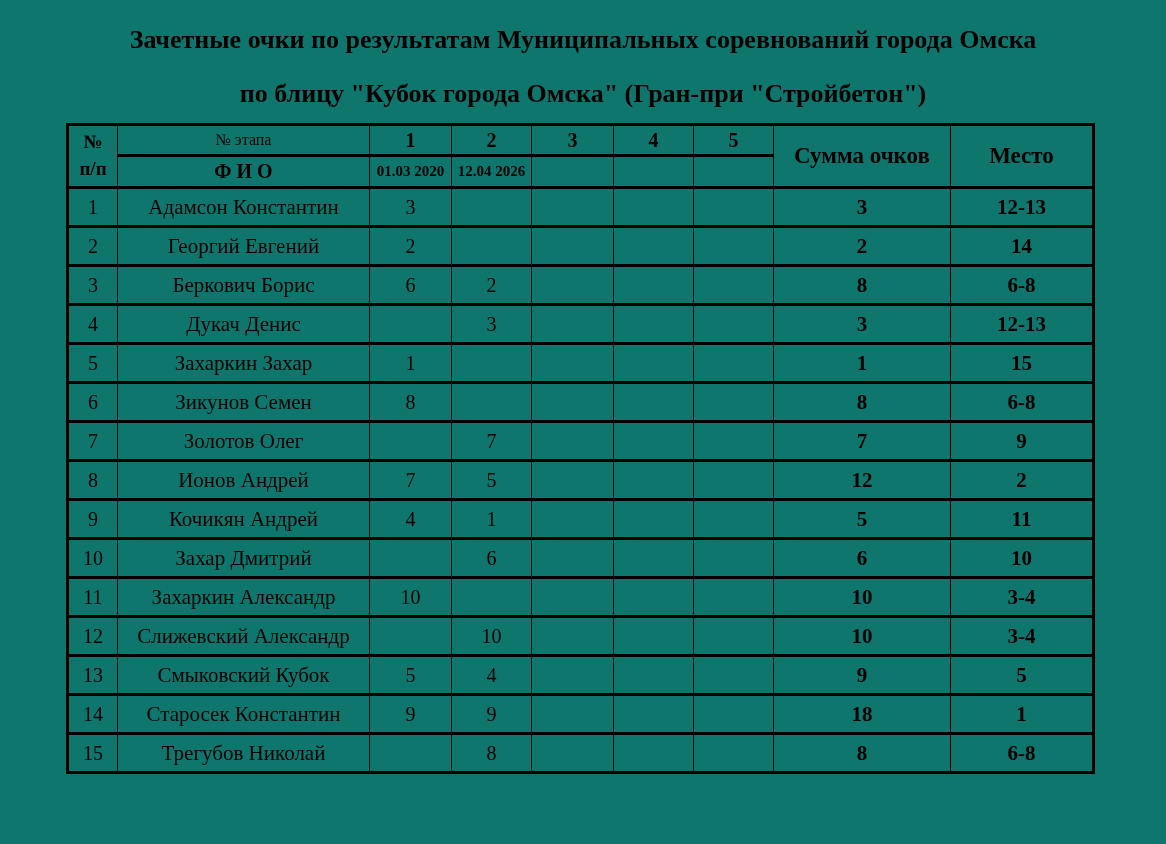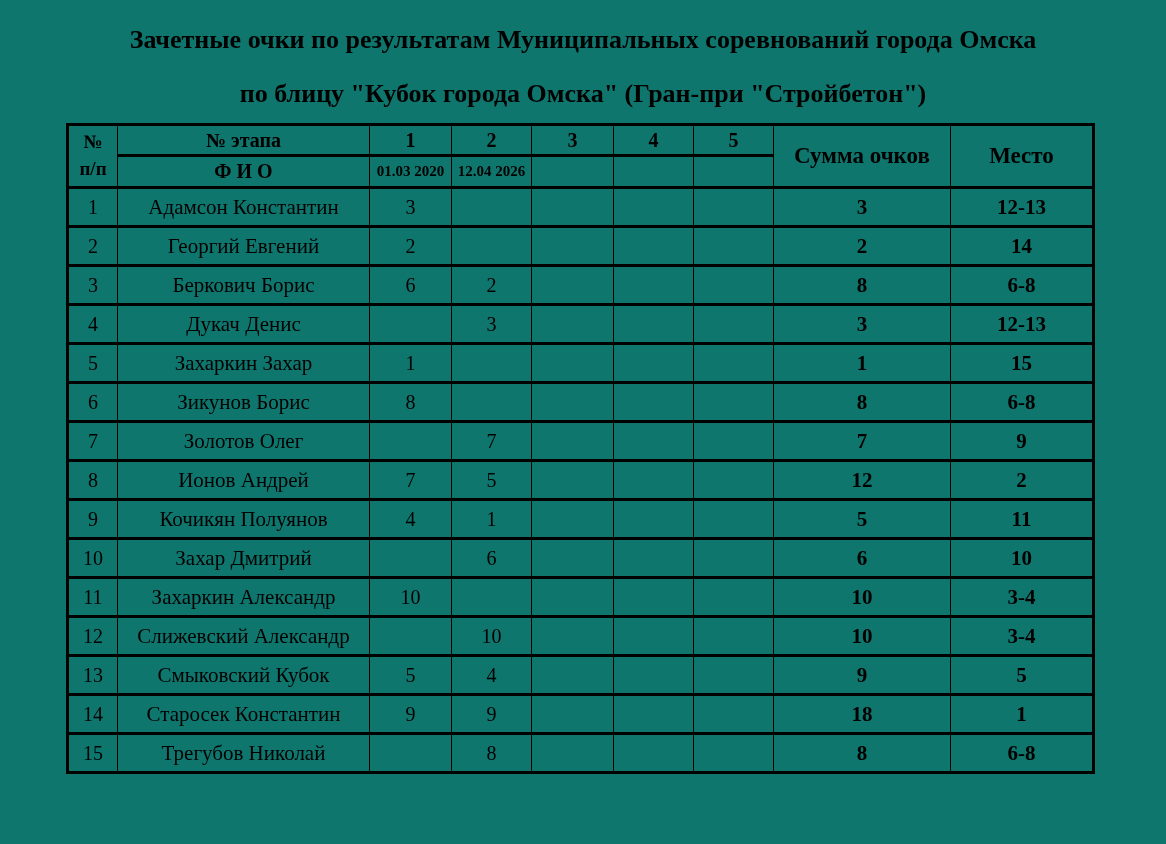--- a/index.html
+++ b/index.html
@@ -47,21 +47,21 @@
     text-align: center;
     vertical-align: middle;
     overflow: hidden;
     white-space: nowrap;
   }
   thead tr.h-row-1 { height: 31px; }
   thead tr.h-row-2 { height: 32px; }
   tbody tr { height: 39px; }
 
   th.h-num { font-size: 19px; font-weight: bold; line-height: 1.4; }
-  th.h-stage-label { font-size: 20px; font-weight: bold; }
+  th.h-stage-label { font-size: 16px; font-weight: normal; }
   th.h-fio { font-size: 20px; font-weight: bold; }
   th.h-stage-num { font-size: 20px; font-weight: bold; }
   th.h-stage-date { font-size: 15px; font-weight: bold; }
   th.h-sum, th.h-place { font-size: 23px; font-weight: bold; }
 
   td.c-rownum { font-size: 20px; font-weight: normal; }
   td.c-name {
     text-align: left;
     padding-left: 6px;
     font-size: 21px;
@@ -166,21 +166,21 @@
       <td class="c-stage">1</td>
       <td class="c-stage"></td>
       <td class="c-stage"></td>
       <td class="c-stage"></td>
       <td class="c-stage"></td>
       <td class="c-sum">1</td>
       <td class="c-place">15</td>
     </tr>
         <tr>
       <td class="c-rownum">6</td>
-      <td class="c-name">Зикунов Борис</td>
+      <td class="c-name">Зикунов Семен</td>
       <td class="c-stage">8</td>
       <td class="c-stage"></td>
       <td class="c-stage"></td>
       <td class="c-stage"></td>
       <td class="c-stage"></td>
       <td class="c-sum">8</td>
       <td class="c-place">6-8</td>
     </tr>
         <tr>
       <td class="c-rownum">7</td>
@@ -199,21 +199,21 @@
       <td class="c-stage">7</td>
       <td class="c-stage">5</td>
       <td class="c-stage"></td>
       <td class="c-stage"></td>
       <td class="c-stage"></td>
       <td class="c-sum">12</td>
       <td class="c-place">2</td>
     </tr>
         <tr>
       <td class="c-rownum">9</td>
-      <td class="c-name">Кочикян Полуянов</td>
+      <td class="c-name">Кочикян Андрей</td>
       <td class="c-stage">4</td>
       <td class="c-stage">1</td>
       <td class="c-stage"></td>
       <td class="c-stage"></td>
       <td class="c-stage"></td>
       <td class="c-sum">5</td>
       <td class="c-place">11</td>
     </tr>
         <tr>
       <td class="c-rownum">10</td>

